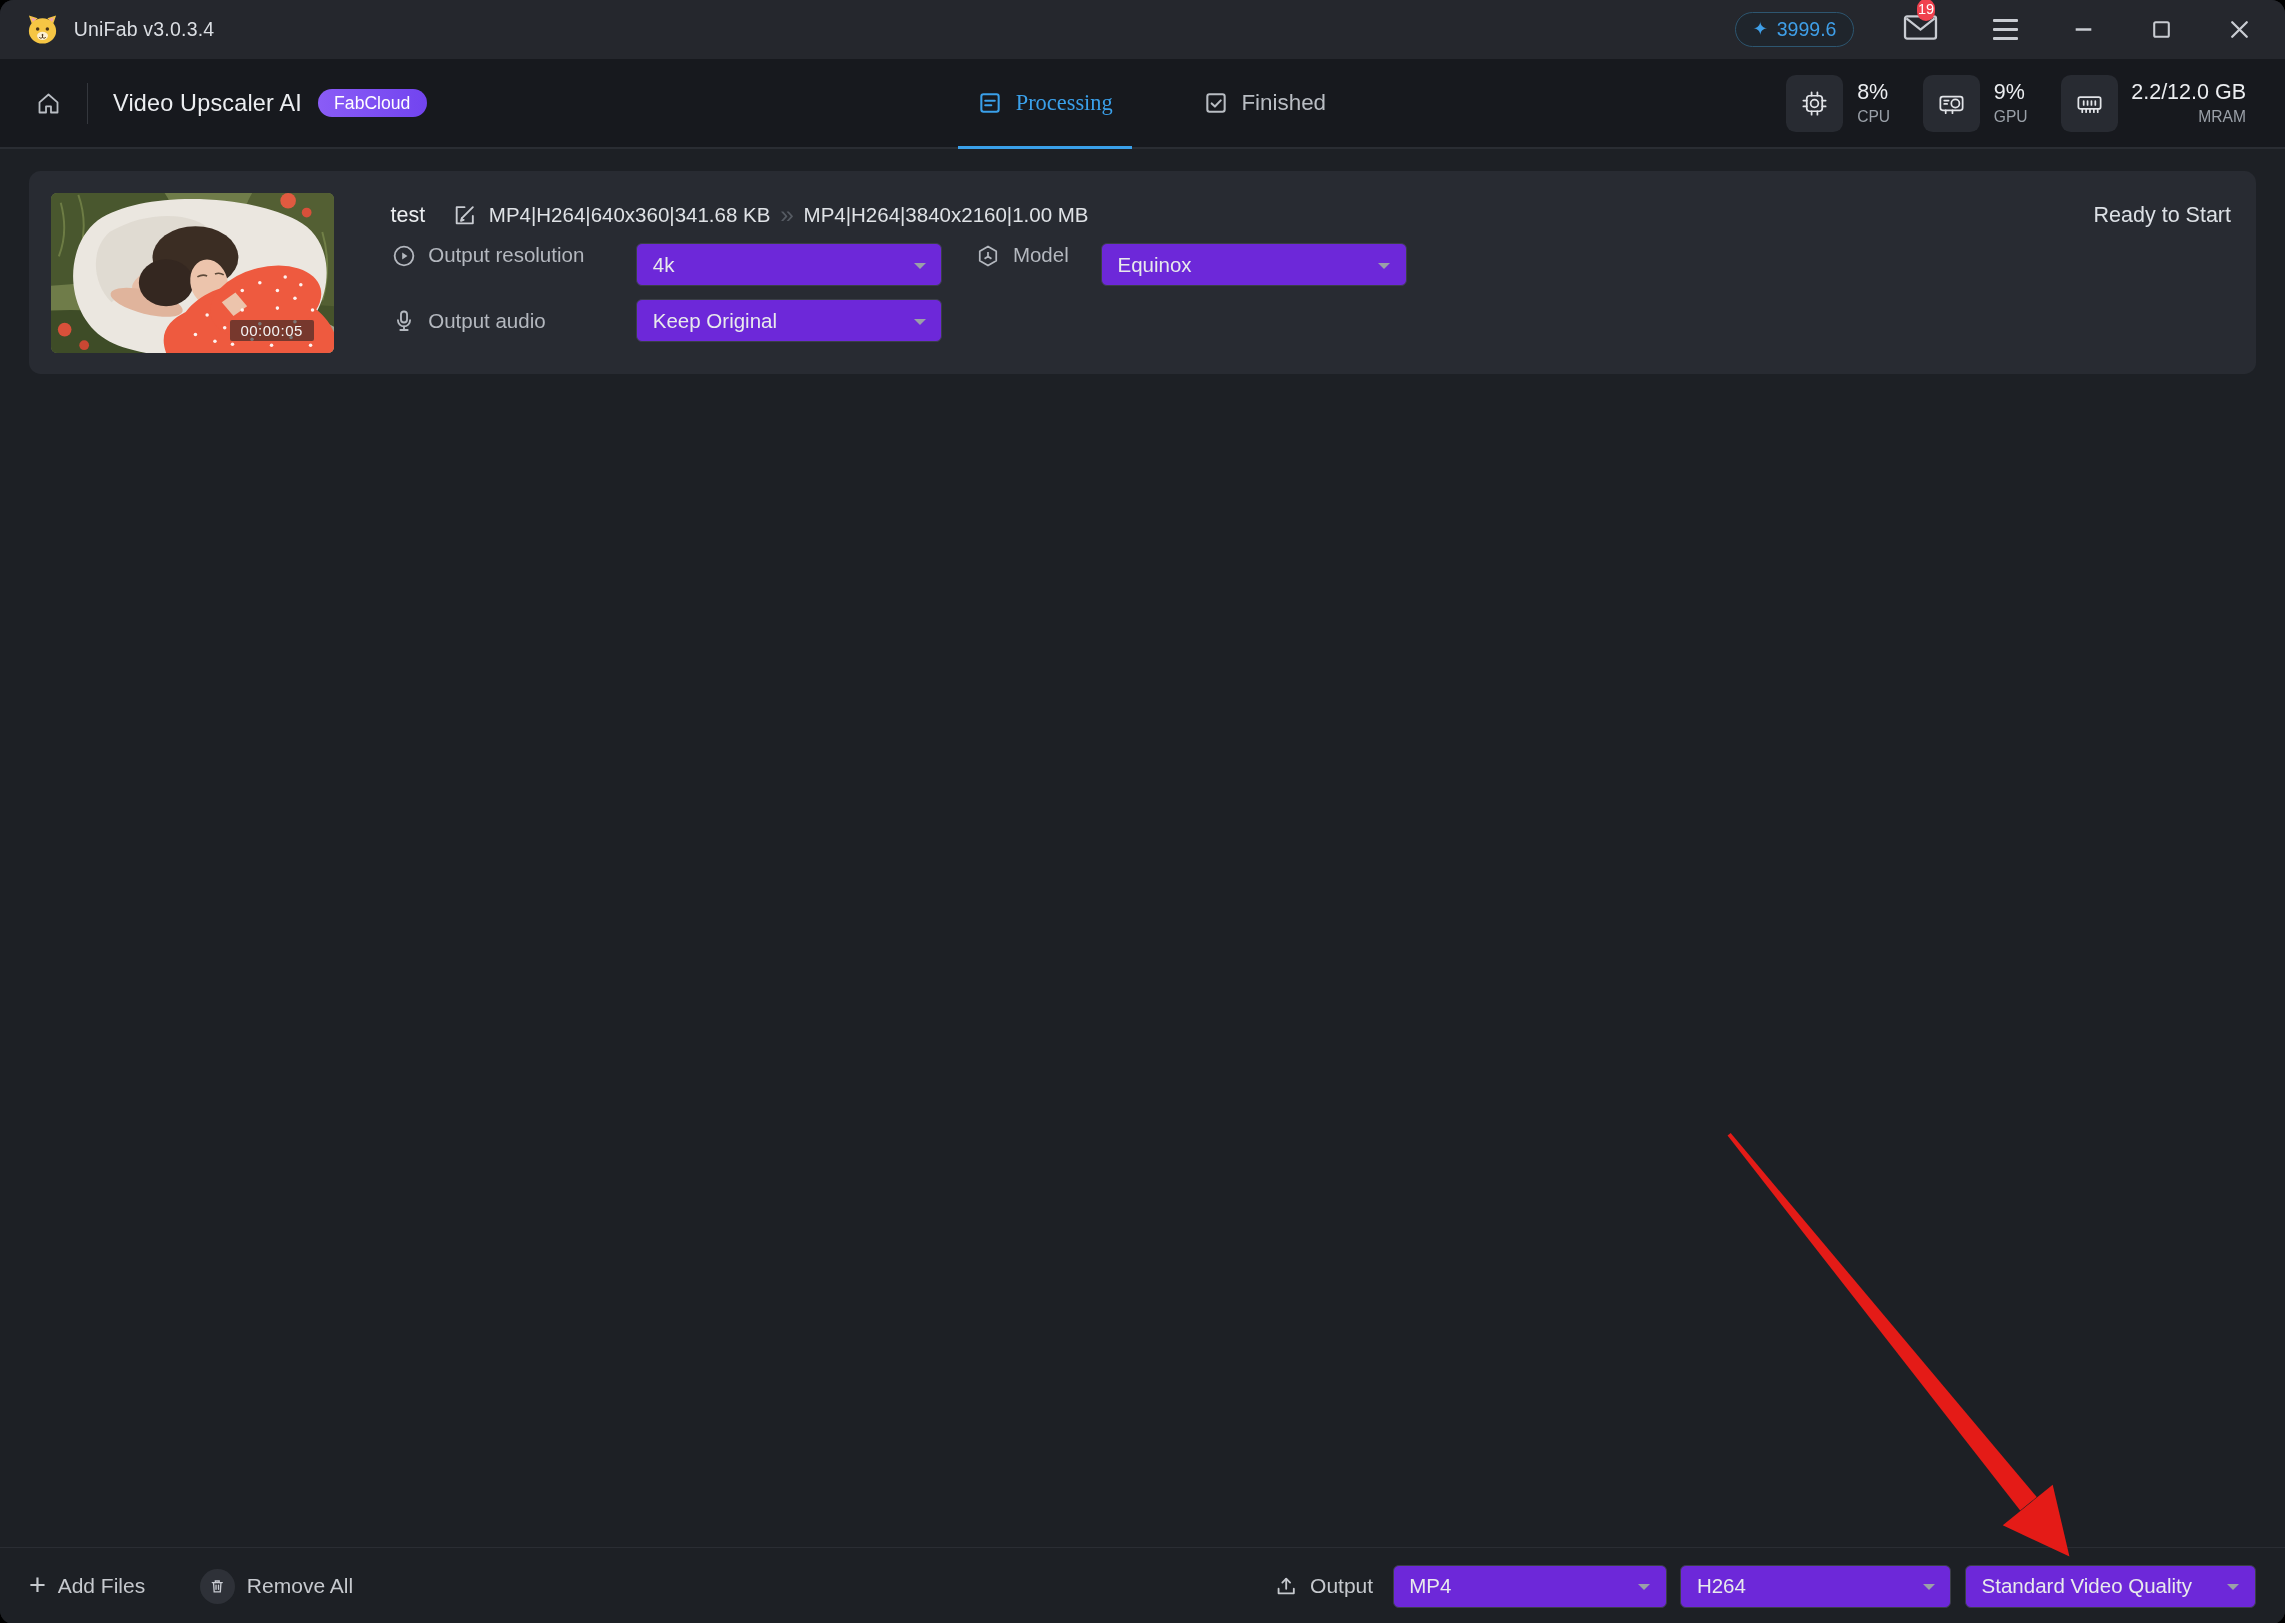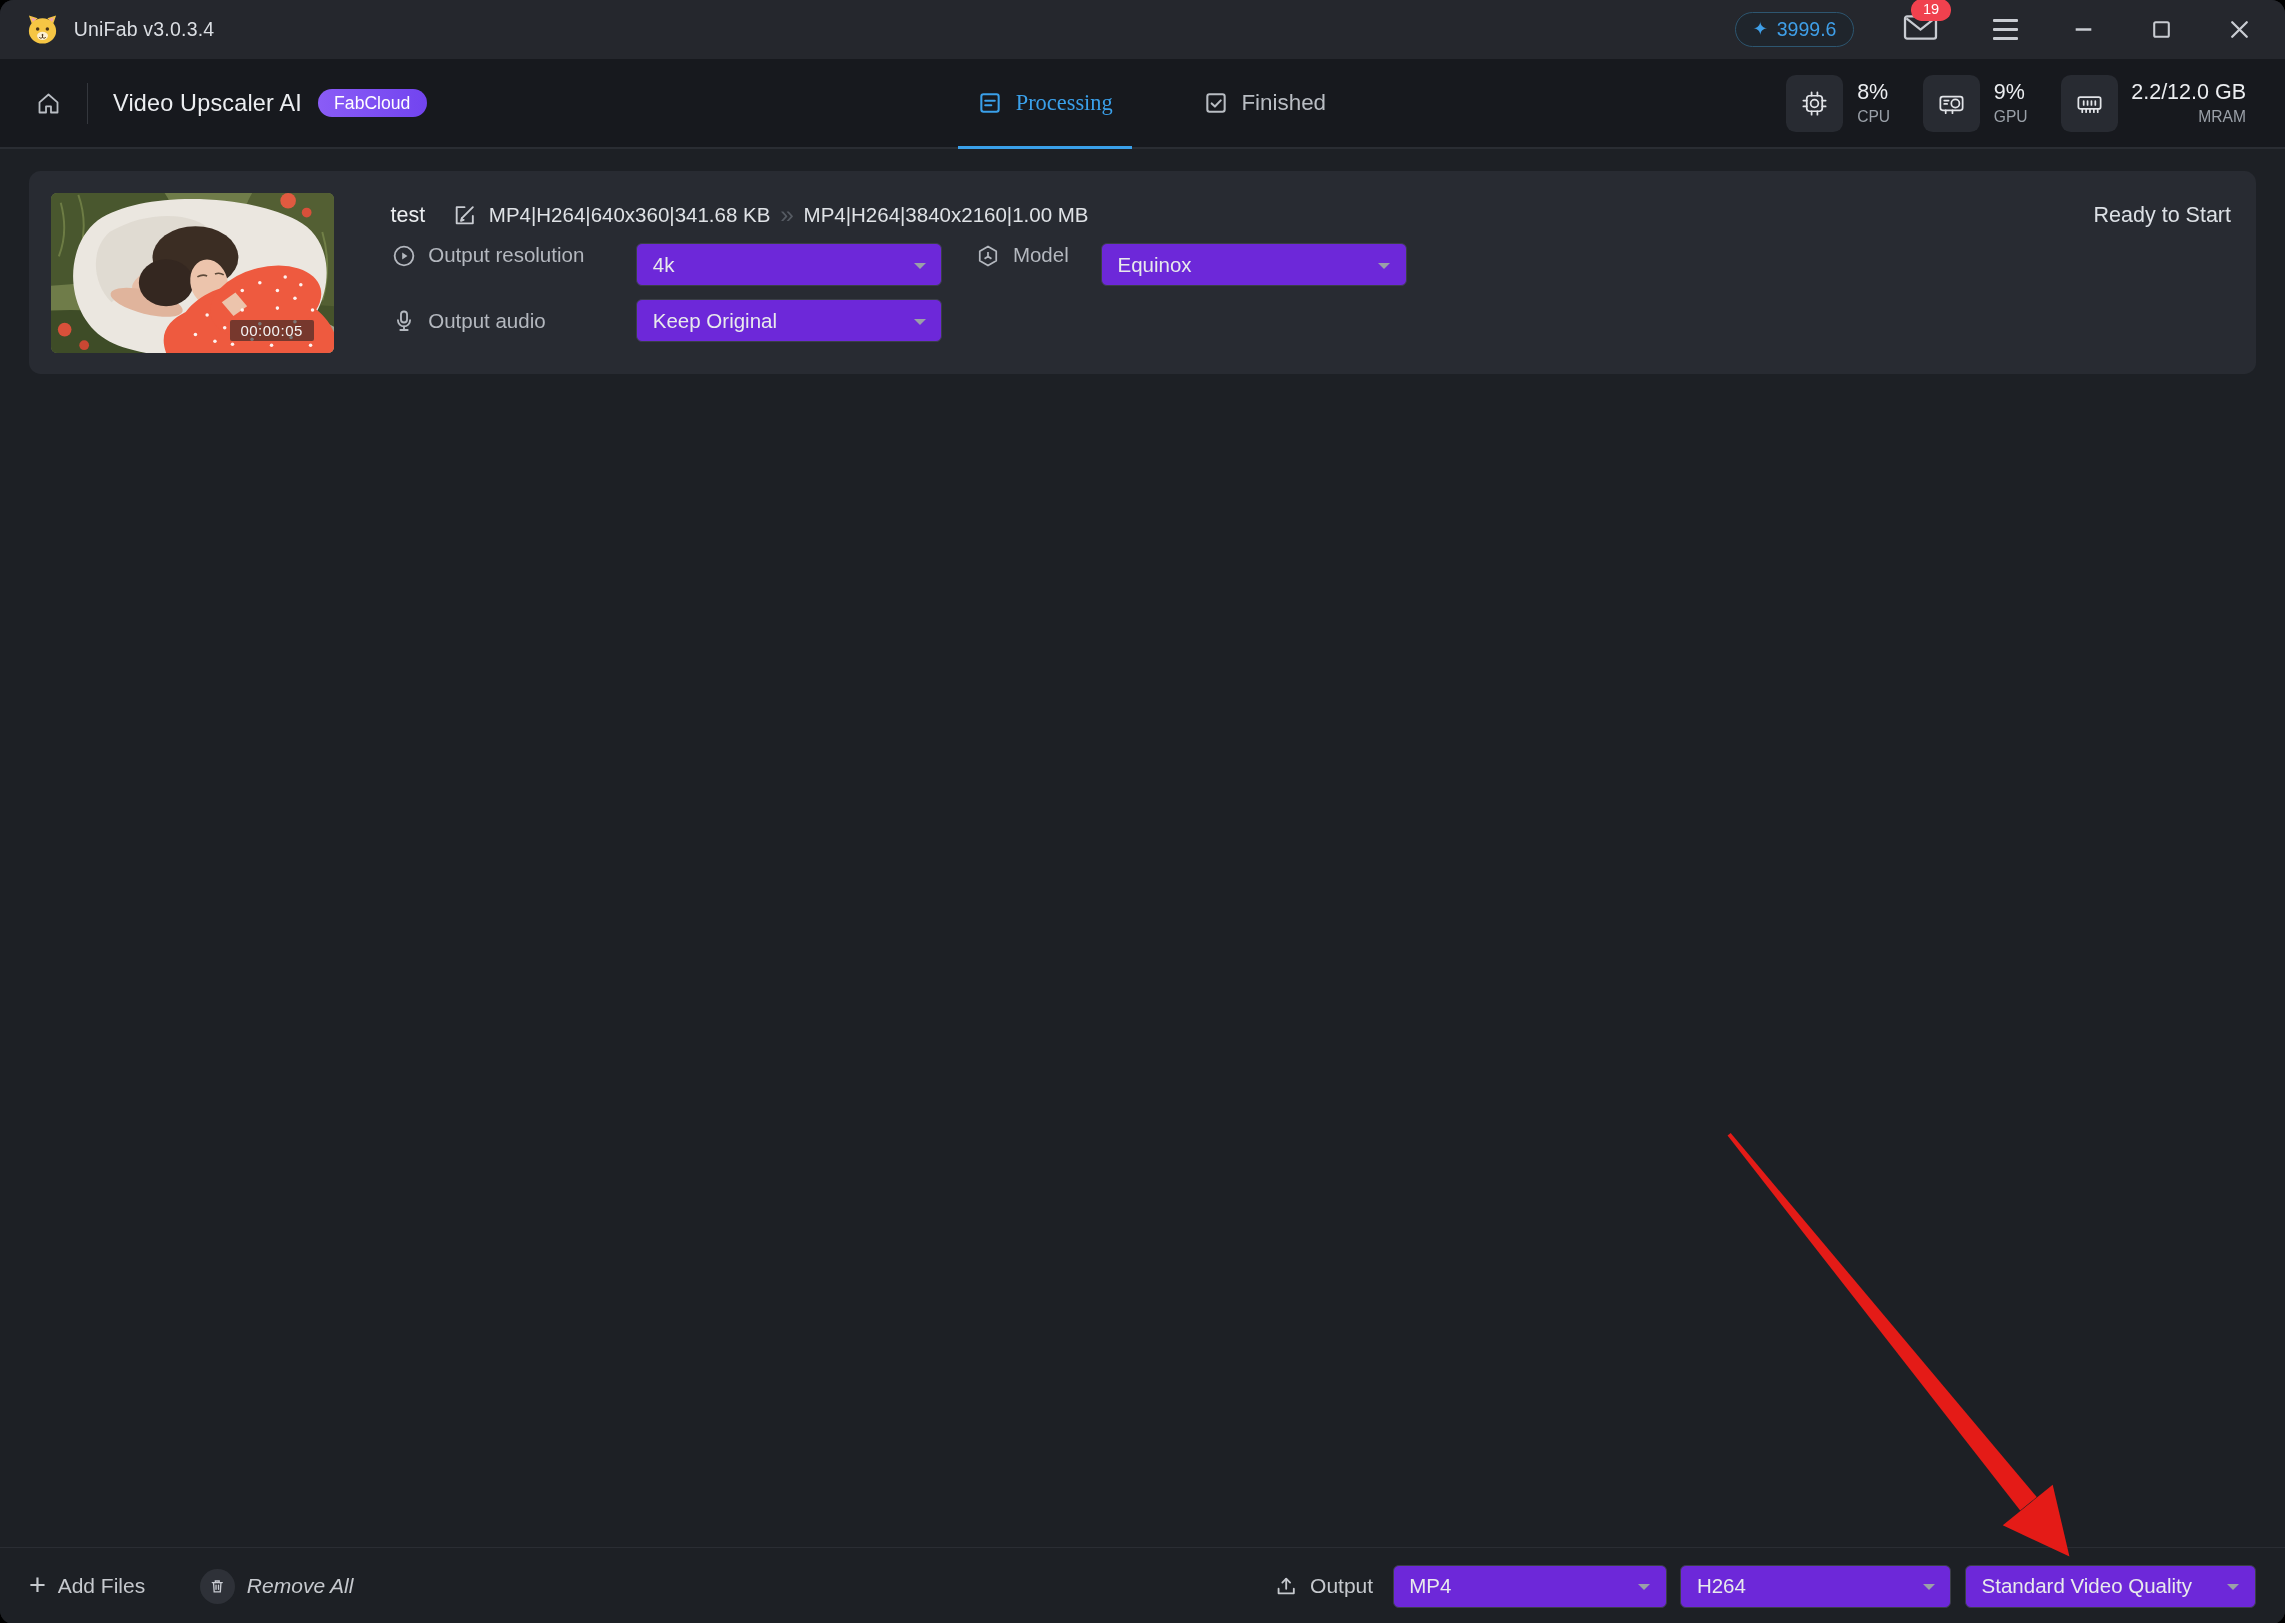--- a/index.html
+++ b/index.html
@@ -10,22 +10,22 @@
   .ico{display:inline-flex;align-items:center;justify-content:center;flex:0 0 auto;}
 
   
   .titlebar{height:59px;background:#25272d;display:flex;align-items:center;padding:0 33px 0 25px;flex:0 0 auto;}
   .app-title{color:#dbdee3;font-size:19.5px;margin-left:13.7px;letter-spacing:0.2px;}
   .tb-spacer{flex:1;}
   .credit-pill{height:33px;border:1px solid #2d5670;border-radius:17.6px;background:#1f252c;
                display:flex;align-items:center;gap:8.8px;padding:0 16.6px;color:#3f9fe8;font-size:19.5px;}
   .credit-pill .star{font-size:18.5px;line-height:1;}
   .mail-wrap{position:relative;margin-left:49px;cursor:pointer;}
-  .mail-badge{position:absolute;top:-14.6px;left:8px;background:#f0414e;color:#fff;font-size:14.6px;
-              padding:2px 12px;border-radius:10.7px;line-height:1.2;}
+  .mail-badge{position:absolute;top:-14.6px;left:14px;background:#f0414e;color:#fff;font-size:14.6px;
+              padding:2px 1px;border-radius:10.7px;line-height:1.2;}
   .burger{margin-left:55px;display:flex;flex-direction:column;gap:5.9px;cursor:pointer;}
   .burger i{display:block;width:25px;height:2.9px;background:#c9ccd2;border-radius:1px;}
   .win-btn{margin-left:53px;color:#c9ccd2;cursor:pointer;}
 
   
   .header{height:88px;background:#17191e;border-bottom:2px solid #2a2d33;display:flex;align-items:center;
           padding-left:35px;position:relative;flex:0 0 auto;}
   .home{color:#b9bdc3;cursor:pointer;}
   .hdr-div{width:1px;height:41px;background:#34373d;margin:0 25px;}
   .page-title{color:#eceef1;font-size:23.4px;letter-spacing:0.2px;}
@@ -72,21 +72,21 @@
   .dd-314{width:306px;flex:0 0 auto;}
   .ml34{margin-left:33px;}
 
   
   .toolbar{height:76px;border-top:1px solid #2a2d33;background:#1d2025;display:flex;align-items:center;
            padding:0 29px;flex:0 0 auto;}
   .tool-btn{display:flex;align-items:center;gap:11.7px;color:#c6c9ce;font-size:21px;cursor:pointer;}
   .plus{font-size:29px;font-weight:300;line-height:1;transform:translateY(-1px);}
   .trash-circle{width:35px;height:35px;border-radius:50%;background:#2e3138;display:flex;align-items:center;
                 justify-content:center;color:#c9ccd2;}
-  .ml56{margin-left:55px;font-style:italic;}
+  .ml56{margin-left:55px;}
   .out-group{margin-left:auto;display:flex;align-items:center;}
   .out-lbl{color:#c6c9ce;font-size:21px;margin-left:11.7px;}
   .dd-mp4{width:274px;margin-left:19.5px;}
   .dd-h264{width:271px;margin-left:13.7px;}
   .dd-q{width:291px;margin-left:13.7px;}
 
   
   .bottombar{height:73px;background:#17191d;display:flex;align-items:center;padding:0 29px;flex:0 0 auto;
              border-top:1px solid #121418;}
   .folder-group{display:flex;height:45px;border:1px solid #393d45;border-radius:5.9px;overflow:hidden;

